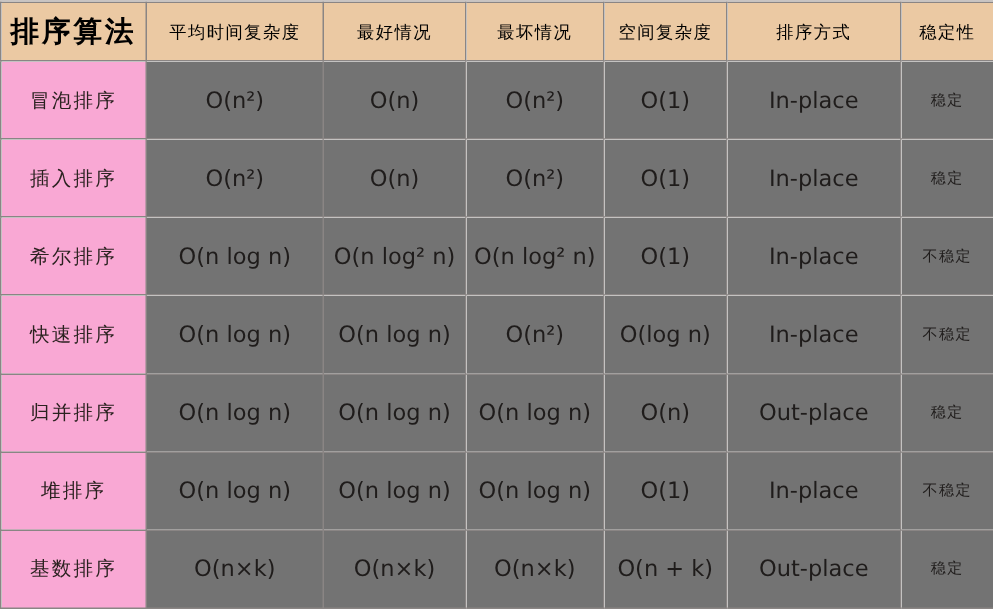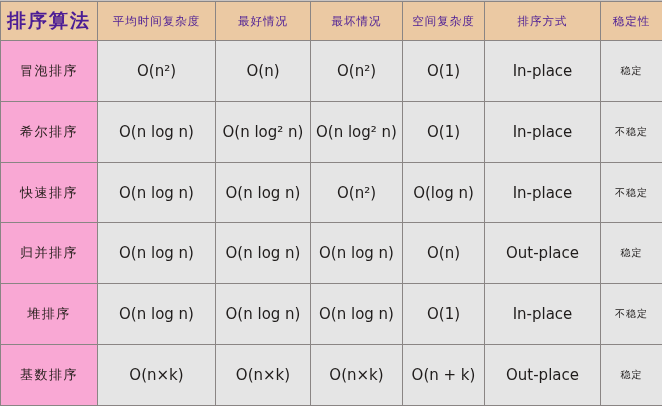--- a/index.html
+++ b/index.html
@@ -22,42 +22,42 @@
   th, td {
     border: 1.5px solid #8a8584;
     text-align: center;
     vertical-align: middle;
     padding: 0;
     white-space: nowrap;
     overflow: hidden;
   }
   thead th {
     background: #ebc9a3;
-    color: #4c1d95;
+    color: #000000;
     height: 38px;
     font-family: "DejaVu Serif", serif;
     font-weight: normal;
     font-size: 11.5px;
     letter-spacing: 1px;
   }
   thead th.corner {
     font-size: 19px;
     font-weight: bold;
     letter-spacing: 2px;
   }
   tbody th {
     background: #f9a8d4;
     color: #2b2220;
     font-family: "DejaVu Serif", serif;
     font-weight: normal;
     font-size: 13px;
     letter-spacing: 1.5px;
   }
   tbody td {
-    background: #e5e5e5;
+    background: #737373;
     color: #1f1c1b;
     font-family: "DejaVu Sans", sans-serif;
     font-size: 15px;
     height: 36px;
   }
   tbody td.small { font-size: 12.5px; }
   tbody td.stable {
     font-family: "DejaVu Serif", serif;
     font-size: 10px;
     letter-spacing: 1px;
@@ -86,20 +86,29 @@
         <th>最好情况</th>
         <th>最坏情况</th>
         <th>空间复杂度</th>
         <th>排序方式</th>
         <th>稳定性</th>
       </tr>
     </thead>
     <tbody>
       <tr>
         <th>冒泡排序</th>
+        <td>O(n²)</td>
+        <td>O(n)</td>
+        <td>O(n²)</td>
+        <td>O(1)</td>
+        <td>In-place</td>
+        <td class="stable">稳定</td>
+      </tr>
+      <tr>
+        <th>插入排序</th>
         <td>O(n²)</td>
         <td>O(n)</td>
         <td>O(n²)</td>
         <td>O(1)</td>
         <td>In-place</td>
         <td class="stable">稳定</td>
       </tr>
       <tr>
         <th>希尔排序</th>
         <td>O(n log n)</td>

